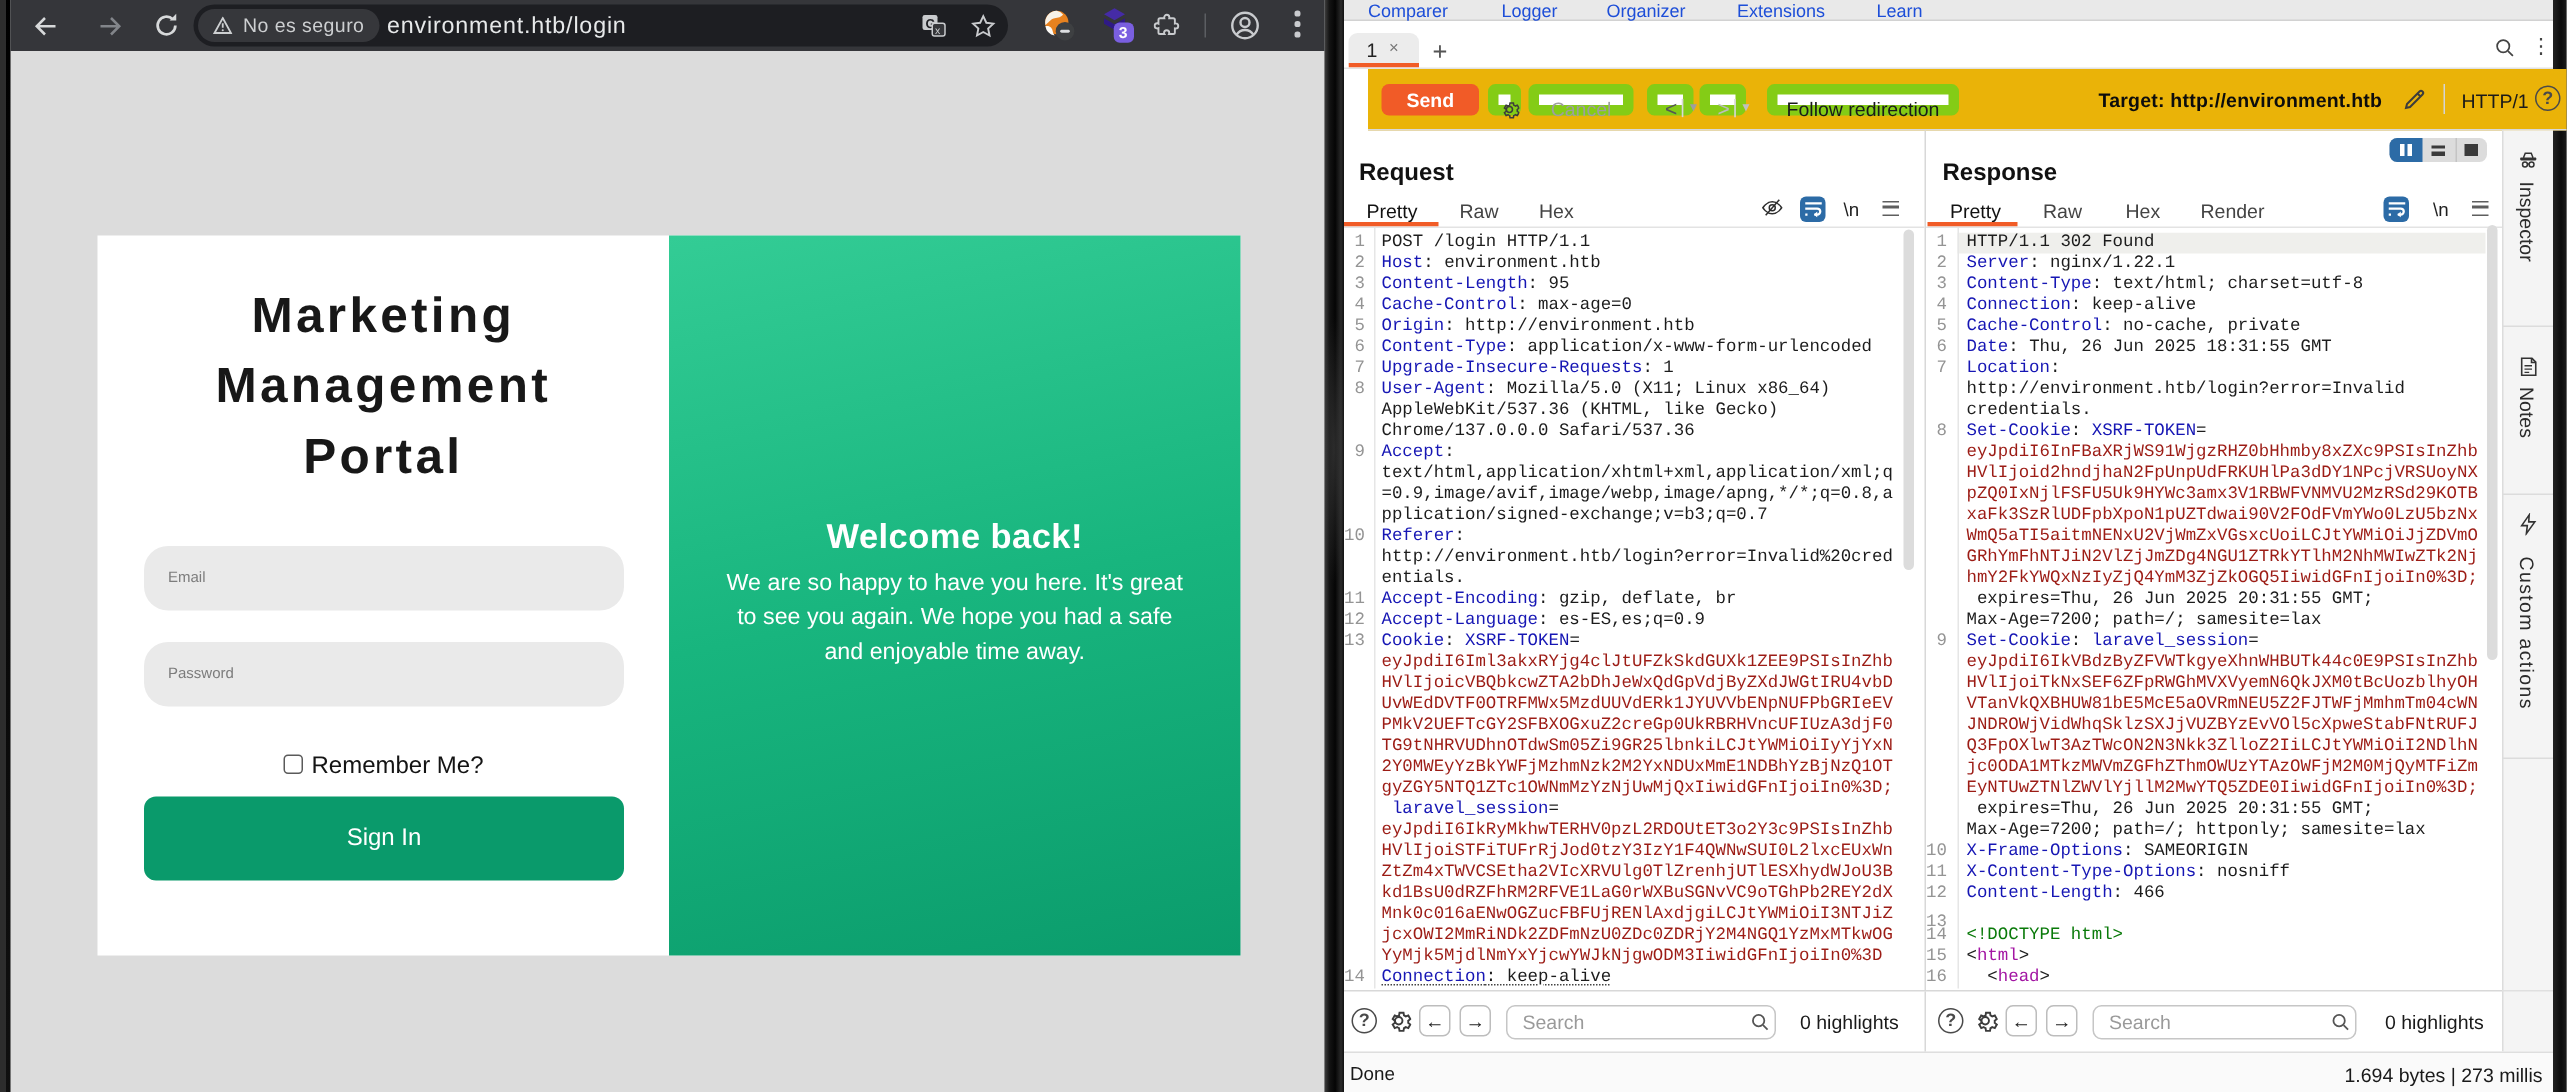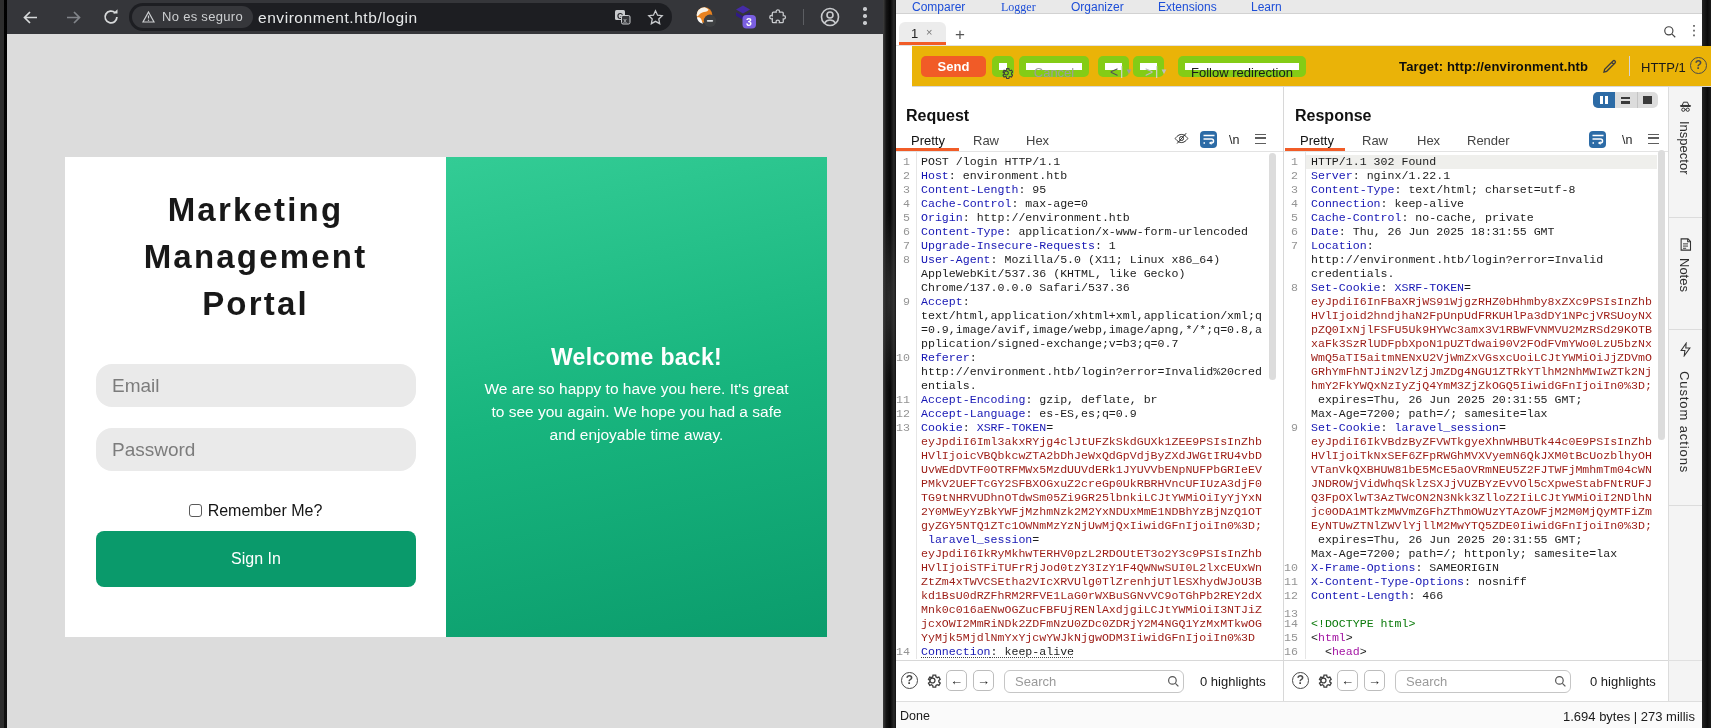--- a/index.html
+++ b/index.html
@@ -14,21 +14,21 @@
   #secchip { left:3px; top:3px; height:22px; background:#36373b; border-radius:11px;
              color:#cdcfd1; font-size:13px; letter-spacing:0.3px; line-height:22px; padding:0 10px 0 30px; }
 
   
   #card { left:58px; top:157px; width:762px; height:480px; background:#ffffff; }
   #greenpane { left:381px; top:0; width:381px; height:480px;
     background:linear-gradient(168deg,#33cc95 0%,#18b57e 50%,#0b9c6c 100%); }
   #mmp { left:0; top:29px; width:381px; text-align:center; font-size:33px; font-weight:bold;
          color:#181818; line-height:47px; letter-spacing:2.2px; }
   .input { left:31px; width:320px; height:43px; background:#eaeaea; border-radius:16px;
-           color:#7c7c7c; font-size:19px; line-height:43px; padding-left:16px; }
+           color:#7c7c7c; font-size:10px; line-height:43px; padding-left:16px; }
   #remember { left:0; top:345px; width:381px; text-align:center; font-size:16px; color:#141414; }
   #cb { display:inline-block; width:13px; height:13px; border:1.3px solid #5a5a5a; background:#fff;
         vertical-align:-1px; margin-right:6px; border-radius:3px; }
   #signin { left:31px; top:374px; width:320px; height:56px; background:#0a9a6b; border-radius:8px;
             color:#ffffff; font-size:16px; text-align:center; line-height:56px; }
   #welcome { left:381px; top:186px; width:381px; text-align:center; color:#ffffff; }
   #welcome h2 { font-size:23px; line-height:28px; font-weight:bold; letter-spacing:0.3px; }
   #welcome p { margin-top:6px; font-size:15.5px; line-height:23px; }
 
   
@@ -151,21 +151,21 @@
     <div class="abs" id="signin">Sign In</div>
     <div class="abs" id="welcome">
       <h2>Welcome back!</h2>
       <p>We are so happy to have you here. It's great<br>to see you again. We hope you had a safe<br>and enjoyable time away.</p>
     </div>
   </div>
 </div>
 <div class="abs" id="caido">
   <div class="abs" id="cmenu">
     <span style="left:16px;">Comparer</span>
-    <span style="left:105px;font-family:Liberation Serif, serif;">Logger</span>
+    <span style="left:105px;">Logger</span>
     <span style="left:175px;">Organizer</span>
     <span style="left:262px;">Extensions</span>
     <span style="left:355px;">Learn</span>
   </div>
   <div class="abs" id="ctabs">
     <div class="abs" id="tab1">
         <span style="position:absolute;left:12px;top:4px;">1</span>
         <span style="position:absolute;left:27px;top:4px;color:#777;font-size:11px;">×</span>
       </div>
     <div class="abs" style="left:59px;top:11px;font-size:17px;color:#555;">+</div>

